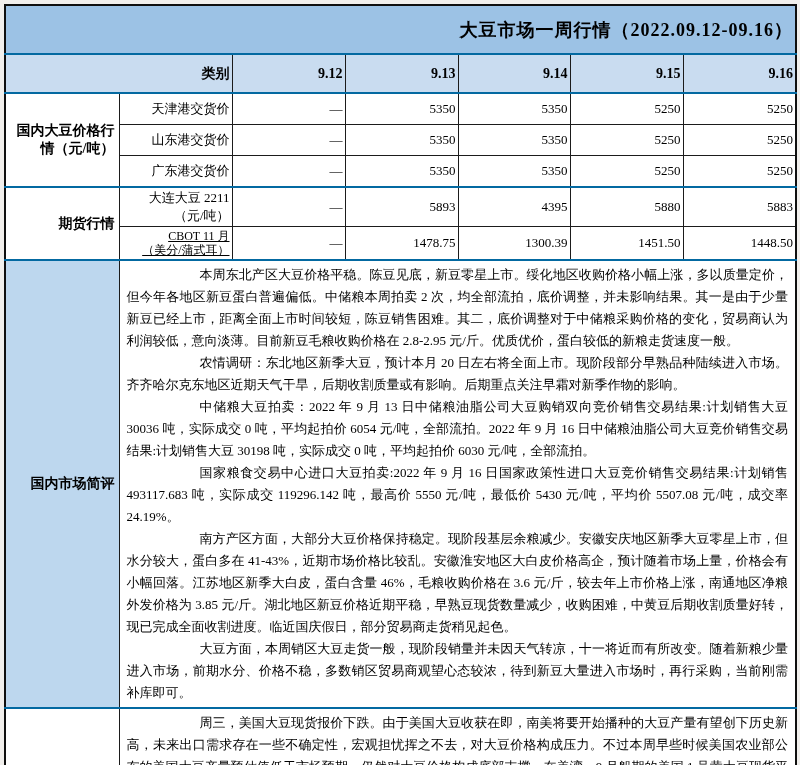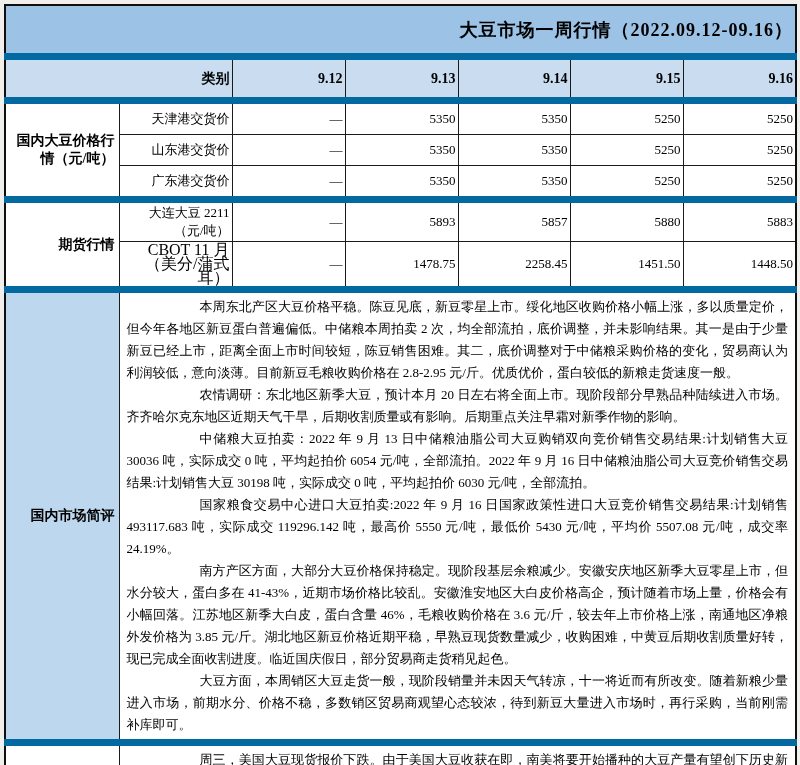--- a/index.html
+++ b/index.html
@@ -18,41 +18,41 @@
     background:#ffffff;
   }
   td {
     border:1px solid #1b1b1b;
     text-align:right;
     vertical-align:middle;
     font-size:13px;
     padding:1px 2px;
     overflow:hidden;
   }
-  tr.sep td { border-top:7px solid #0369a1; }
+  tr.sep td { border-top:2px solid #0369a1; }
 
   td.title-cell {
     height:45px;
     background:#9CC2E5;
     font-weight:bold;
     font-size:18px;
     letter-spacing:1px;
   }
   tr.head-row td {
     height:35px;
     background:#C9DCF0;
     font-weight:bold;
     font-size:14px;
   }
   tr.port-row td { height:28px; }
   tr.fut-row td { height:30px; }
   td.sec-label { font-weight:bold; font-size:14px; line-height:18px; padding:1px 4px;margin-left:31px; }
   td.sub-label { font-size:13px;margin-top:45px; }
   td.sub-label .l2 { display:block; }
-  td.sub-label-small { font-size:16px; line-height:14px; }
+  td.sub-label-small { font-size:12px; line-height:14px;text-decoration:underline; }
   td.sub-label-small .l2 { display:block; }
   td.val { font-size:13px; }
 
   td.commentary-label { background:#BDD7EE; }
   td.text-cell {
     text-align:justify;
     vertical-align:middle;
     padding:3px 7px;
     font-size:13px;
     line-height:22px;
@@ -116,32 +116,32 @@
   </tr>
 
   <tr class="fut-row sep">
     <td class="sec-label" rowspan="2">期货行情</td>
     <td class="sub-label">
       <span class="l1">大连大豆 2211</span>
       <span class="l2">（元/吨）</span>
     </td>
     <td class="val">—</td>
     <td class="val">5893</td>
-    <td class="val">5857</td>
+    <td class="val">4395</td>
     <td class="val">5880</td>
     <td class="val">5883</td>
   </tr>
   <tr class="fut-row">
     <td class="sub-label sub-label-small">
       <span class="l1">CBOT 11 月</span>
       <span class="l2">（美分/蒲式耳）</span>
     </td>
     <td class="val">—</td>
     <td class="val">1478.75</td>
-    <td class="val">2258.45</td>
+    <td class="val">1300.39</td>
     <td class="val">1451.50</td>
     <td class="val">1448.50</td>
   </tr>
 
   <tr class="sep">
     <td class="sec-label commentary-label">国内市场简评</td>
     <td class="text-cell" colspan="6">
       <p><span class="lead"></span><span>本周东北产区大豆价格平稳。陈豆见底，新豆零星上市。绥化地区收购价格小幅上涨，多以质量定价，但今年各地区新豆蛋白普遍偏低。中储粮本周拍卖 2 次，均全部流拍，底价调整，并未影响结果。其一是由于少量新豆已经上市，距离全面上市时间较短，陈豆销售困难。其二，底价调整对于中储粮采购价格的变化，贸易商认为利润较低，意向淡薄。目前新豆毛粮收购价格在 2.8-2.95 元/斤。优质优价，蛋白较低的新粮走货速度一般。</span></p>
       <p><span class="lead">农情调研：</span><span>东北地区新季大豆，预计本月 20 日左右将全面上市。现阶段部分早熟品种陆续进入市场。齐齐哈尔克东地区近期天气干旱，后期收割质量或有影响。后期重点关注早霜对新季作物的影响。</span></p>
       <p><span class="lead">中储粮大豆拍卖：</span><span>2022 年 9 月 13 日中储粮油脂公司大豆购销双向竞价销售交易结果:计划销售大豆 30036 吨，实际成交 0 吨，平均起拍价 6054 元/吨，全部流拍。2022 年 9 月 16 日中储粮油脂公司大豆竞价销售交易结果:计划销售大豆 30198 吨，实际成交 0 吨，平均起拍价 6030 元/吨，全部流拍。</span></p>

